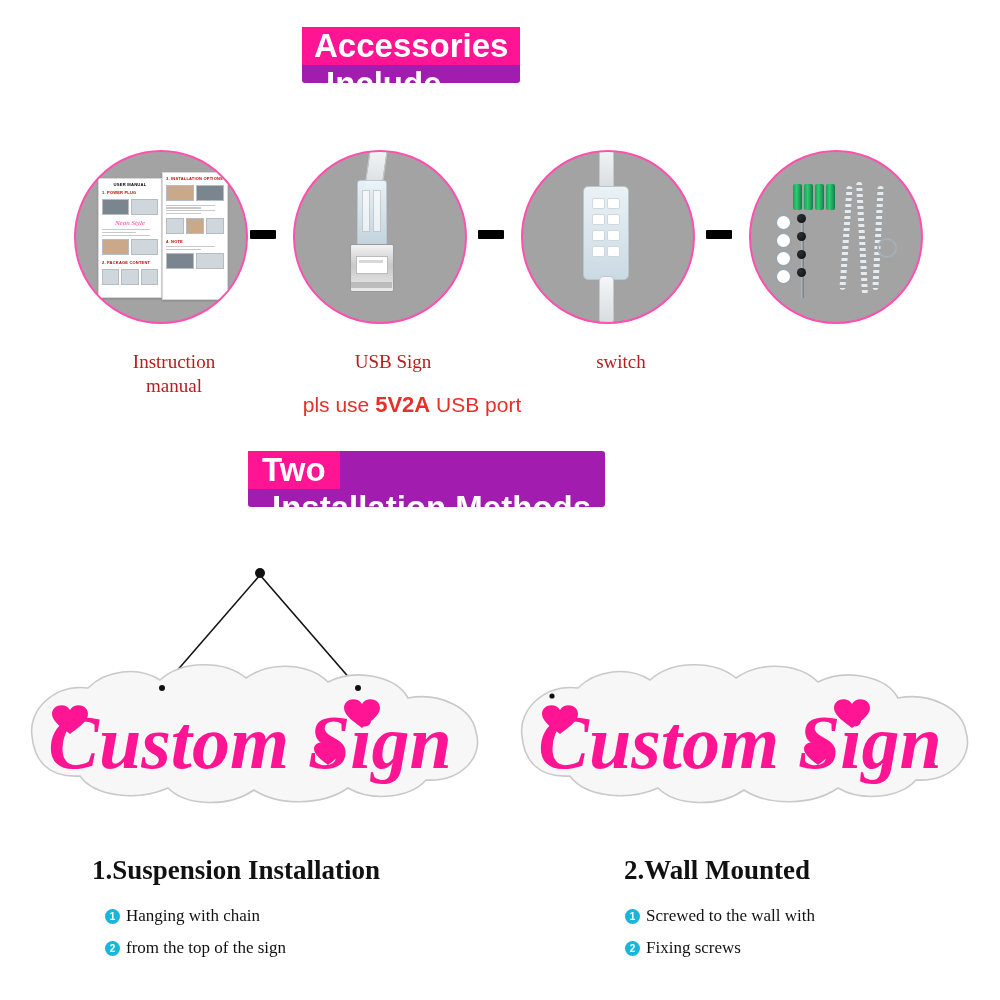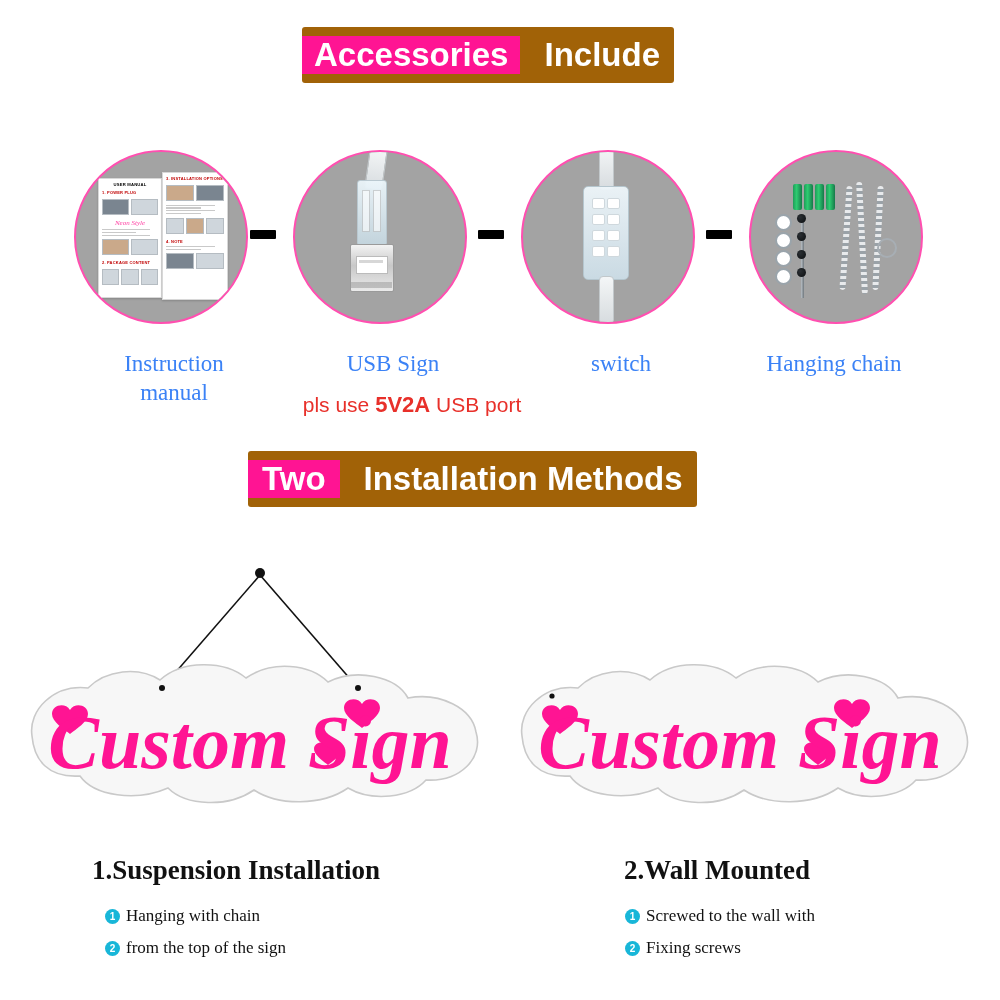--- a/index.html
+++ b/index.html
@@ -6,24 +6,25 @@
   body{
     width:1000px;height:1000px;
     background:#ffffff;
     font-family:"Liberation Sans", sans-serif;
     position:relative;
     overflow:hidden;
   }
   .banner{
     position:absolute;
     display:flex;
-    align-items:center;
-    background:#a16207;
+    align-items:flex-start;
+    background:#a21caf;
     color:#ffffff;
     border-radius:3px;
+    flex-direction:column;
   }
   .banner .hl{
     background:#ff1493;
     color:#ffffff;
     display:flex;align-items:center;justify-content:center;
   }
   .banner .rest{
     display:flex;align-items:center;justify-content:center;
     padding:0 14px 0 24px;
   }
@@ -47,22 +48,22 @@
     border-radius:50%;
     border:2px solid #ff4fb0;
     overflow:hidden;
     background:#a3a3a3;
   }
   .acc-caption{
     position:absolute;
     width:220px;
     text-align:center;
     font-family:"Liberation Serif", serif;
-    font-size:23px;
-    color:#3b82f6;
+    font-size:19px;
+    color:#b91c1c;
     line-height:1.25;
   }
   .dash{
     position:absolute;
     width:26px;height:9px;background:#000;border-radius:1px;
   }
 
   
   .sheet{
     position:absolute;background:#fff;border:1px solid #d8d8d8;
@@ -294,21 +295,20 @@
     <div class="screwhead" style="left:46px;top:98px;"></div>
   <div class="screw" style="left:50px;top:118px;"></div>
     <div class="screwhead" style="left:46px;top:116px;"></div>
 
   <div class="chain" style="left:92px;top:34px;height:104px;transform:rotate(4deg);"></div>
   <div class="chain" style="left:108px;top:30px;height:112px;transform:rotate(-3deg);"></div>
   <div class="chain" style="left:124px;top:34px;height:104px;transform:rotate(3deg);"></div>
   <div class="ring" style="left:126px;top:86px;"></div>
 </div>
 <div class="acc-caption" style="left:724px;top:350px;">
-  <div>Hanging chain</div>
 </div>
 
 <div id="usb-note">
   <span>pls use </span><b>5V2A</b><span> USB port</span>
 </div>
 
 <div class="banner" id="banner-methods">
   <span class="hl">Two</span>
   <span class="rest">Installation Methods</span>
 </div>

